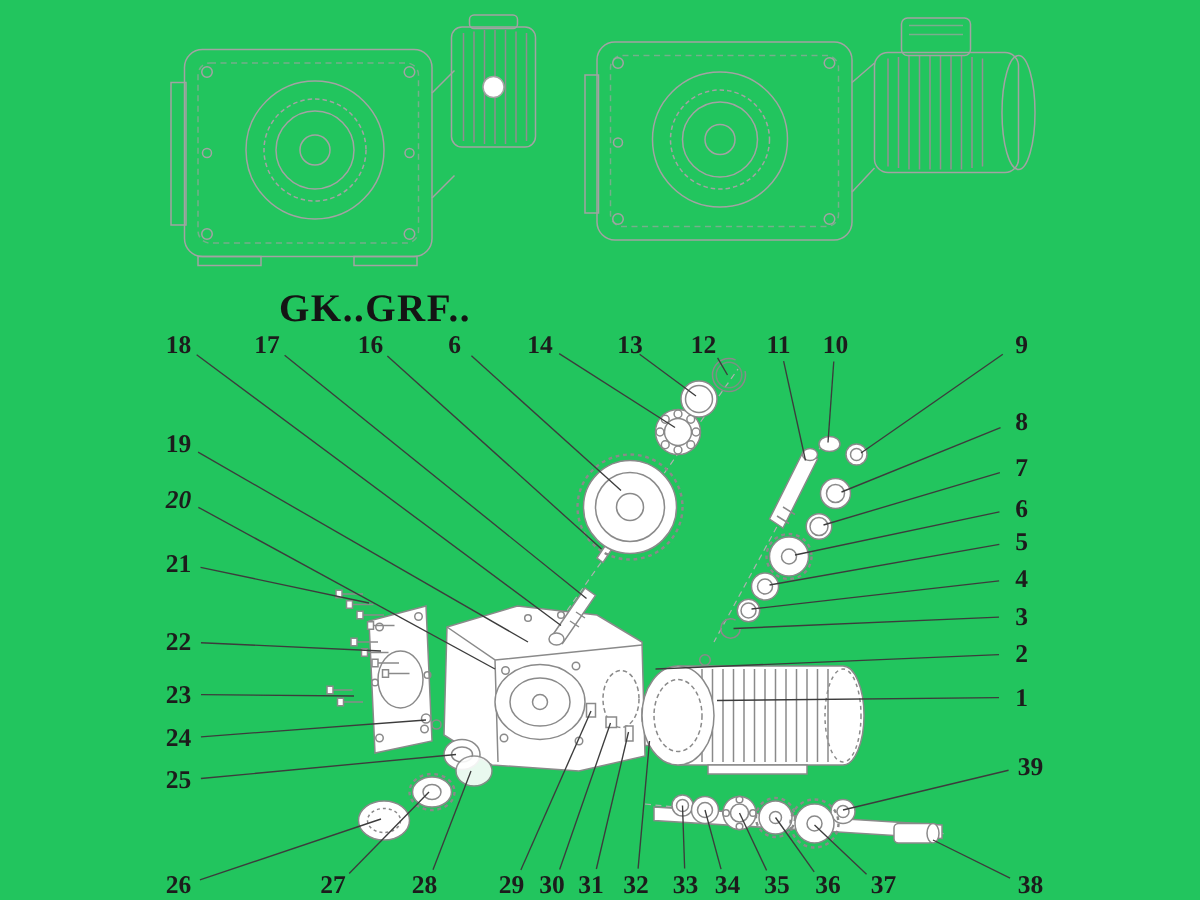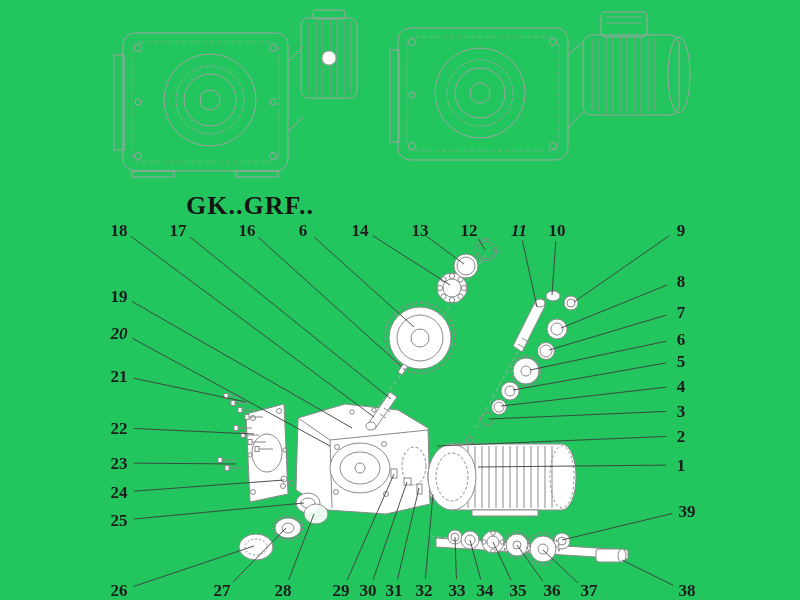--- a/index.html
+++ b/index.html
@@ -270,21 +270,21 @@
   <div class="variant-label" style="left:250px;top:206px;">GK..GRF..</div>
 
   <div id="callout-layer">
       <span class="callout" style="left: 119px; top: 230px;">18</span>
       <span class="callout" style="left: 178px; top: 230px;">17</span>
       <span class="callout" style="left: 247px; top: 230px;">16</span>
       <span class="callout" style="left: 303px; top: 230px;">6</span>
       <span class="callout" style="left: 360px; top: 230px;">14</span>
       <span class="callout" style="left: 420px; top: 230px;">13</span>
       <span class="callout" style="left: 469px; top: 230px;">12</span>
-      <span class="callout" style="left: 519px; top: 230px; font-style: italic;">11</span>
+      <span class="callout" style="left: 519px; top: 230px;">11</span>
       <span class="callout" style="left: 557px; top: 230px;">10</span>
       <span class="callout" style="left: 681px; top: 230px;">9</span>
       <span class="callout" style="left: 681px; top: 281px;">8</span>
       <span class="callout" style="left: 681px; top: 312px;">7</span>
       <span class="callout" style="left: 681px; top: 339px;">6</span>
       <span class="callout" style="left: 681px; top: 361px;">5</span>
       <span class="callout" style="left: 681px; top: 386px;">4</span>
       <span class="callout" style="left: 681px; top: 411px;">3</span>
       <span class="callout" style="left: 681px; top: 436px;">2</span>
       <span class="callout" style="left: 681px; top: 465px;">1</span>

